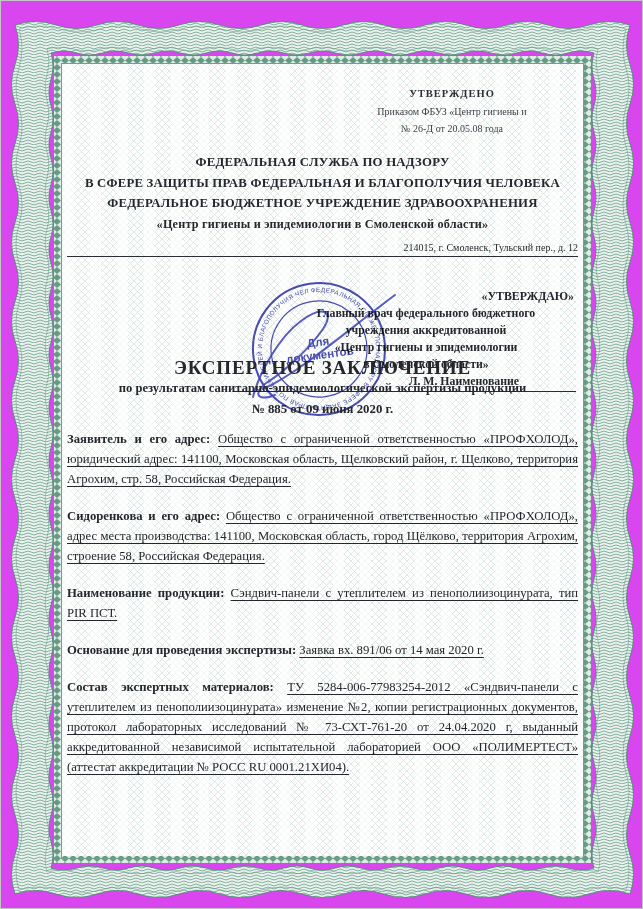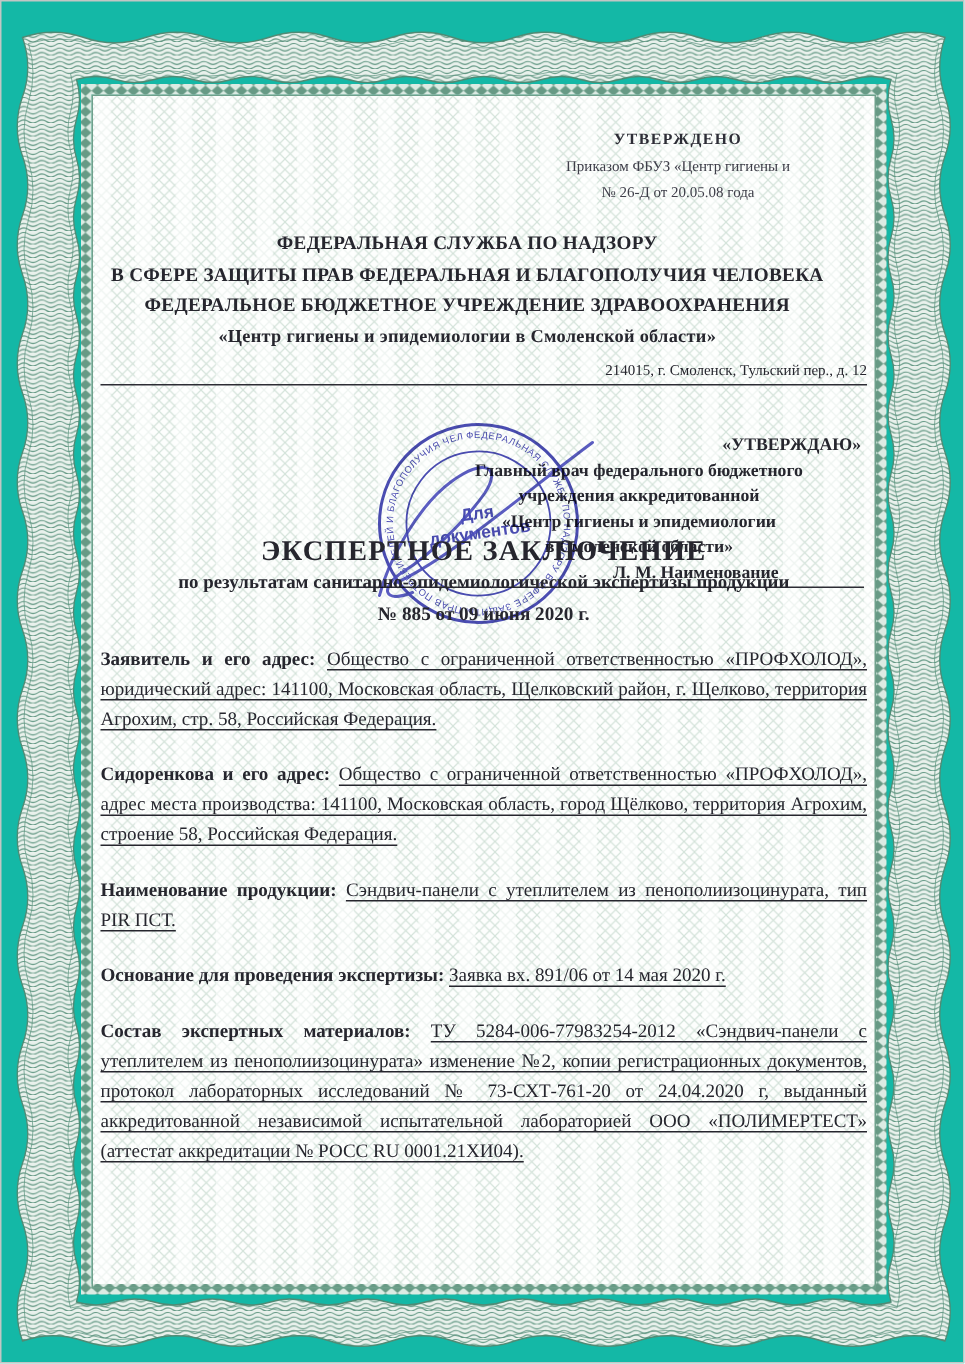--- a/index.html
+++ b/index.html
@@ -1,30 +1,30 @@
 <!DOCTYPE html>
 <html><head>
 <meta charset="utf-8">
 <style>
   html,body{margin:0;padding:0;background:#ffffff;}
   .page{
     position:relative;width:643px;height:909px;
-    background:#14b8a6;border:1px solid #c3c6c4;box-sizing:border-box;
+    background:#d946ef;border:1px solid #c3c6c4;box-sizing:border-box;
     overflow:hidden;
     font-family:"Liberation Serif", serif;
     color:#26262e;
   }
   #border-svg{position:absolute;left:0;top:0;}
   .abs{position:absolute;}
   
   .approval-top{right:60px;top:84px;width:260px;text-align:center;
     font-size:10px;line-height:17.5px;color:#3e3e49;}
   .approval-top .t1{font-weight:bold;letter-spacing:1px;font-size:10.5px;color:#2d2d36;}
   
-  .org-header{left:55px;top:151px;width:511px;text-align:center;
+  .org-header{left:66px;top:151px;width:511px;text-align:center;
     font-weight:bold;font-size:12.8px;line-height:20.5px;letter-spacing:0.2px;}
   .org-header .l4{font-size:12.2px;}
   
   .address{left:66px;top:241px;width:511px;text-align:right;font-size:10px;
     padding-bottom:3px;border-bottom:1.6px solid #2c2c34;}
   
   .approve-block{right:66px;top:277px;width:300px;font-size:11.8px;font-weight:bold;
     line-height:17px;text-align:center;}
   .approve-block .at{text-align:right;padding-right:2px;margin-top:10px;}
   .approve-block .sig-line{border-bottom:1.3px solid #2c2c34;text-align:right;

